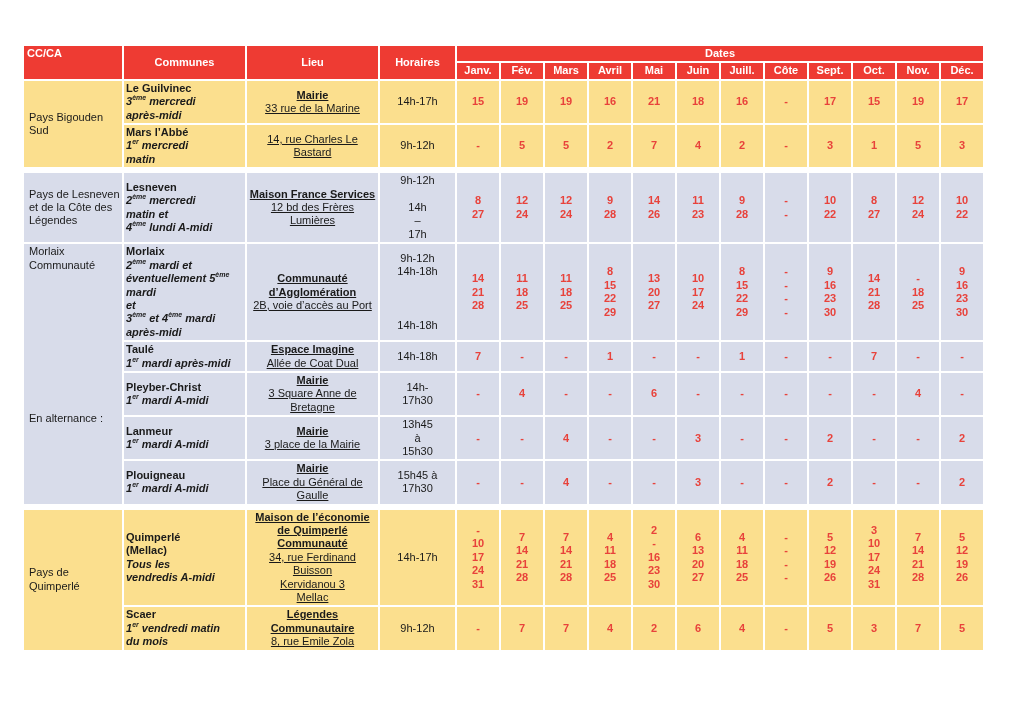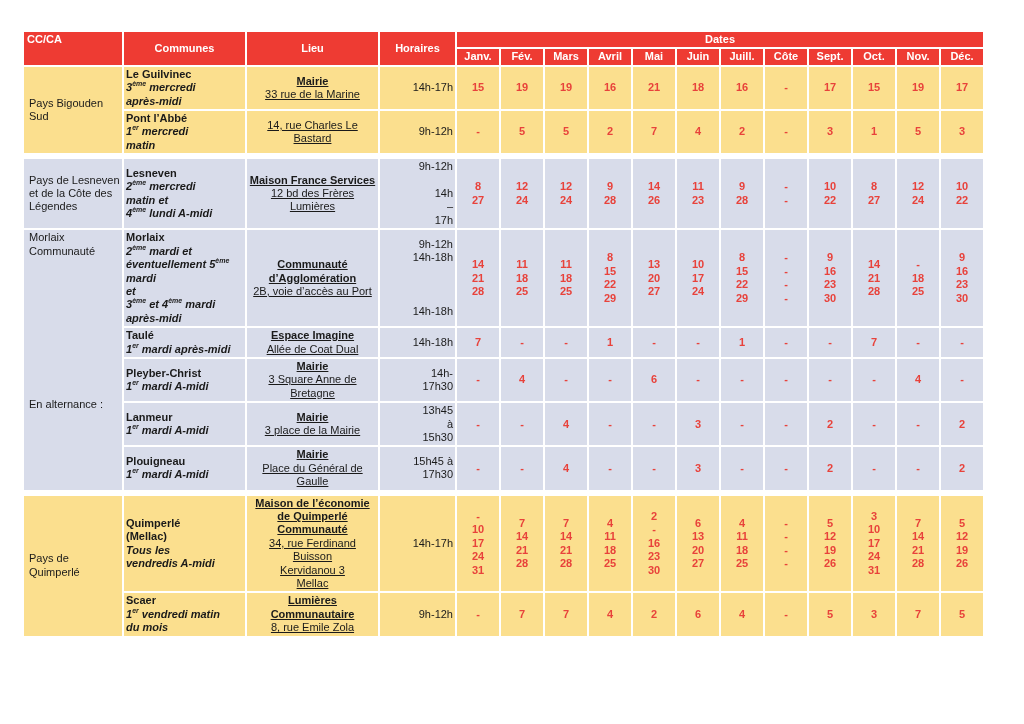--- a/index.html
+++ b/index.html
@@ -3,38 +3,38 @@
 <meta charset="utf-8">
 <style>
   :root{
     --red:#EE3B33; --datered:#E8423B; --yellow:#FBDF8E; --lav:#D8DCEA; --ink:#1a1a1a;
   }
   html,body{margin:0;padding:0;}
   body{
     width:1024px;height:724px;background:#fff;overflow:hidden;
     font-family:"Liberation Sans","DejaVu Sans",sans-serif;color:var(--ink);
   }
-  .wrap{padding:30px 0 0 22px;}
+  .wrap{padding:30px 0 0 22px;margin-top:14px;}
   table{border-collapse:collapse;table-layout:fixed;width:961px;}
   th,td{border:2px solid #fff;padding:1px 2px;font-size:11px;line-height:1.22;vertical-align:middle;overflow:hidden;}
   thead th{background:var(--red);color:#fff;font-weight:bold;text-align:center;padding:1px 3px;}
   th.ccca-head{text-align:left;vertical-align:top;}
   th.dates-head{height:13px;}
   tr.months th{height:13px;}
   tbody tr.yellow td{background:var(--yellow);}
   tbody tr.blue td{background:var(--lav);}
   tbody tr.sect td{border-top:6px solid #fff;}
   td.group{font-weight:normal;text-align:left;padding-left:5px;vertical-align:middle;}
   td.group-split{vertical-align:top;}
   td.group-split .g2{margin-top:140px;}
   td.commune{font-weight:bold;text-align:left;}
   td.commune .schedule{font-style:italic;}
   td.lieu{text-align:center;text-decoration:underline;}
   td.lieu .lieu-name{font-weight:bold;}
-  td.horaires{text-align:right;}
+  td.horaires{text-align:center;}
   td.date{color:var(--datered);font-weight:bold;text-align:center;}
   td div{white-space:pre-line;}
   sup{font-size:7px;line-height:0;}
 </style>
 </head>
 <body>
 
 <div class="wrap">
   <table>
     <colgroup>
@@ -126,21 +126,21 @@
           </td>
           <td class="date">
             <div>19</div>
           </td>
           <td class="date">
             <div>17</div>
           </td>
         </tr>
         <tr class="yellow">
           <td class="commune">
-            <div class="commune-name">Pont l’Abbé</div>
+            <div class="commune-name">Mars l’Abbé</div>
             <div class="schedule">1<sup>er</sup> mercredi<br>matin</div>
           </td>
           <td class="lieu">
             <div class="lieu-address">14, rue Charles Le Bastard</div>
           </td>
           <td class="horaires">
             <div>9h-12h</div>
           </td>
           <td class="date">
             <div>-</div>
@@ -531,21 +531,21 @@
           <td class="date">
             <div>5<br>12<br>19<br>26</div>
           </td>
         </tr>
         <tr class="yellow">
           <td class="commune">
             <div class="commune-name">Scaer</div>
             <div class="schedule">1<sup>er</sup> vendredi matin<br>du mois</div>
           </td>
           <td class="lieu">
-            <div class="lieu-name">Lumières Communautaire</div>
+            <div class="lieu-name">Légendes Communautaire</div>
             <div class="lieu-address">8, rue Emile Zola</div>
           </td>
           <td class="horaires">
             <div>9h-12h</div>
           </td>
           <td class="date">
             <div>-</div>
           </td>
           <td class="date">
             <div>7</div>

